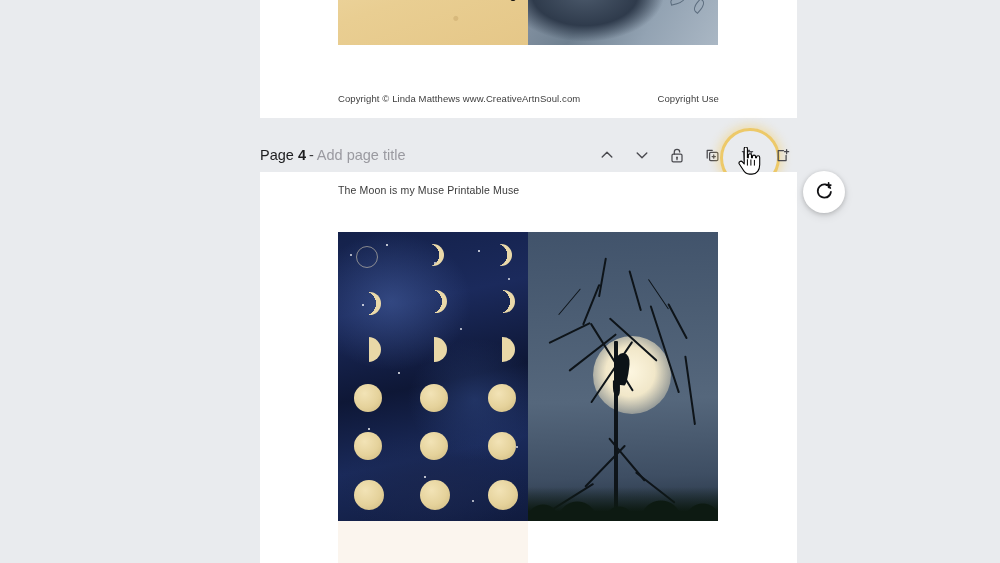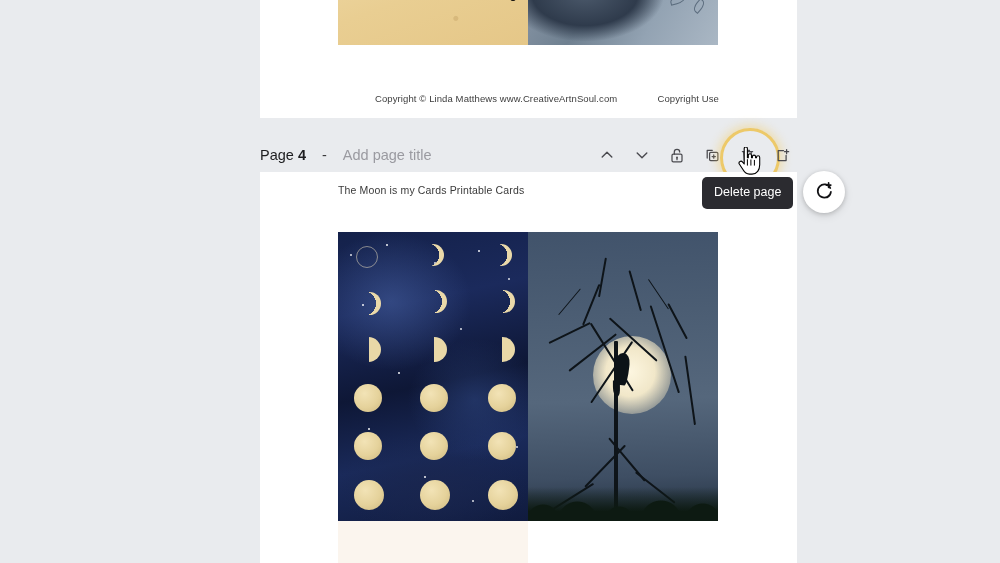--- a/index.html
+++ b/index.html
@@ -76,21 +76,20 @@
   }
 
   .copyright-row {
     position: absolute;
     left: 0; right: 0;
     bottom: 14px;
     padding: 0 78px;
     display: flex;
     justify-content: space-between;
     align-items: baseline;
-    margin-left: 37px;
   }
   .copyright-row span {
     font-size: 9.5px;
     color: #3d3d3d;
     letter-spacing: .1px;
   }
 
   
   #page-header {
     position: absolute;
@@ -98,21 +97,21 @@
     top: 139px;
     width: 537px;
     height: 32px;
     display: flex;
     align-items: center;
     justify-content: space-between;
   }
   .page-title-group {
     display: flex;
     align-items: baseline;
-    gap: 16px;
+    gap: 3px;
     white-space: nowrap;
   }
   .page-num {
     font-size: 14.5px;
     color: #1d1d1f;
     font-weight: 400;
   }
   .page-num b { font-weight: 700; }
   .page-dash { font-size: 14.5px; color: #3a3a3c; }
   .page-title-placeholder {
@@ -414,25 +413,24 @@
           <svg width="17" height="17" viewBox="0 0 17 17" fill="none" stroke="currentColor" stroke-width="1.25" stroke-linecap="round" stroke-linejoin="round">
             <path d="M12.1 8.4v5.1H4.2V3.5h5.3"></path>
             <path d="M12.6 2.6v4.1M10.55 4.65h4.1"></path>
           </svg>
         </span>
       </button>
 
     </div>
   </div>
 
-  <div id="tooltip-delete-page">Delete page</div>
 
   <div class="page-card" id="page-current">
 
-    <div class="doc-heading">The Moon is my Cards Printable Cards</div>
+    <div class="doc-heading">The Moon is my Muse Printable Muse</div>
 
     <div class="collage">
 
       <div class="collage-row">
 
         <div class="collage-cell cell-main moon-phases">
           <span class="star" style="left:12px;top:22px;width:2px;height:2px;"></span>
           <span class="star" style="left:48px;top:12px;width:1.5px;height:1.5px;"></span>
           <span class="star" style="left:96px;top:30px;width:2px;height:2px;"></span>
           <span class="star" style="left:140px;top:18px;width:1.5px;height:1.5px;"></span>

